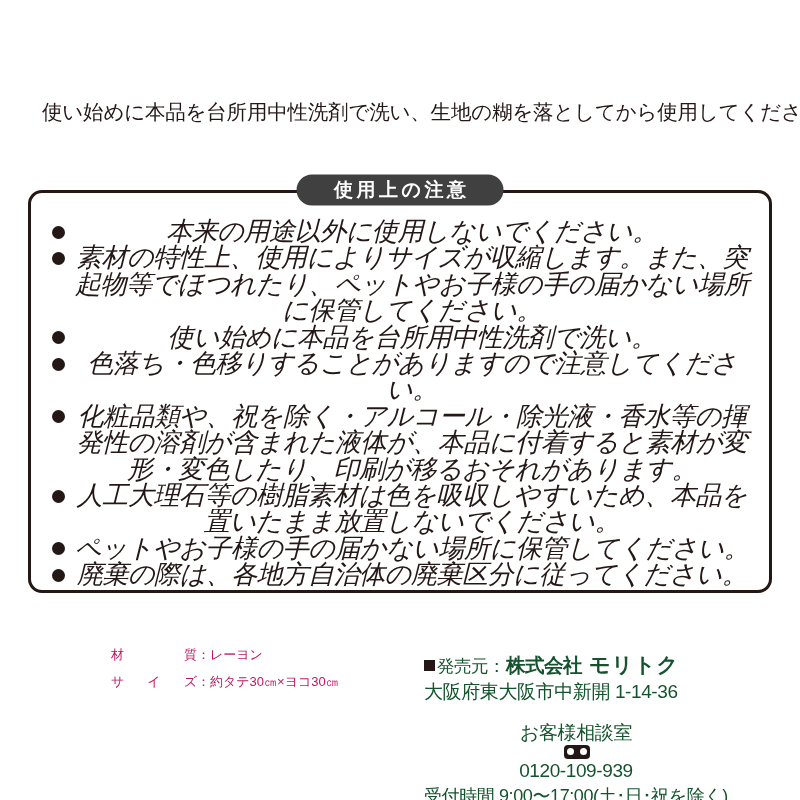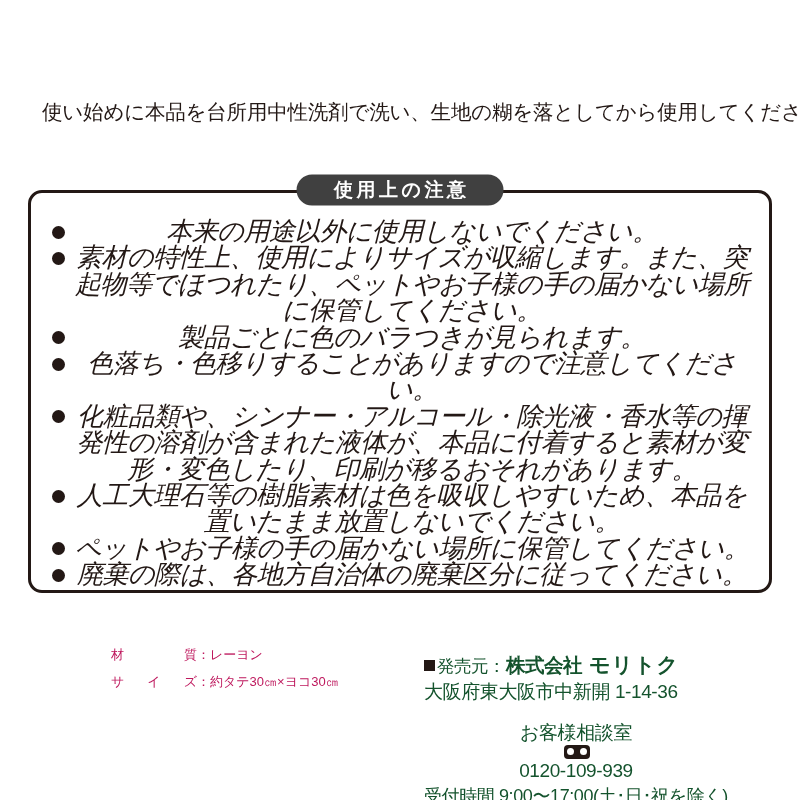--- a/index.html
+++ b/index.html
@@ -219,29 +219,29 @@
   <li class="notice-item">
     <span class="bullet"></span>
     <span class="txt">本来の用途以外に使用しないでください。</span>
   </li>
   <li class="notice-item">
     <span class="bullet"></span>
     <span class="txt">素材の特性上、使用によりサイズが収縮します。また、突起物等でほつれたり、ペットやお子様の手の届かない場所に保管してください。</span>
   </li>
   <li class="notice-item">
     <span class="bullet"></span>
-    <span class="txt">製品ごとに色のバラつきが見られます。</span>
+    <span class="txt">使い始めに本品を台所用中性洗剤で洗い。</span>
   </li>
   <li class="notice-item">
     <span class="bullet"></span>
     <span class="txt">色落ち・色移りすることがありますので注意してください。</span>
   </li>
   <li class="notice-item">
     <span class="bullet"></span>
-    <span class="txt">化粧品類や、シンナー・アルコール・除光液・香水等の揮発性の溶剤が含まれた液体が、本品に付着すると素材が変形・変色したり、印刷が移るおそれがあります。</span>
+    <span class="txt">化粧品類や、祝を除く・アルコール・除光液・香水等の揮発性の溶剤が含まれた液体が、本品に付着すると素材が変形・変色したり、印刷が移るおそれがあります。</span>
   </li>
   <li class="notice-item">
     <span class="bullet"></span>
     <span class="txt">人工大理石等の樹脂素材は色を吸収しやすいため、本品を置いたまま放置しないでください。</span>
   </li>
   <li class="notice-item">
     <span class="bullet"></span>
     <span class="txt">ペットやお子様の手の届かない場所に保管してください。</span>
   </li>
   <li class="notice-item">

